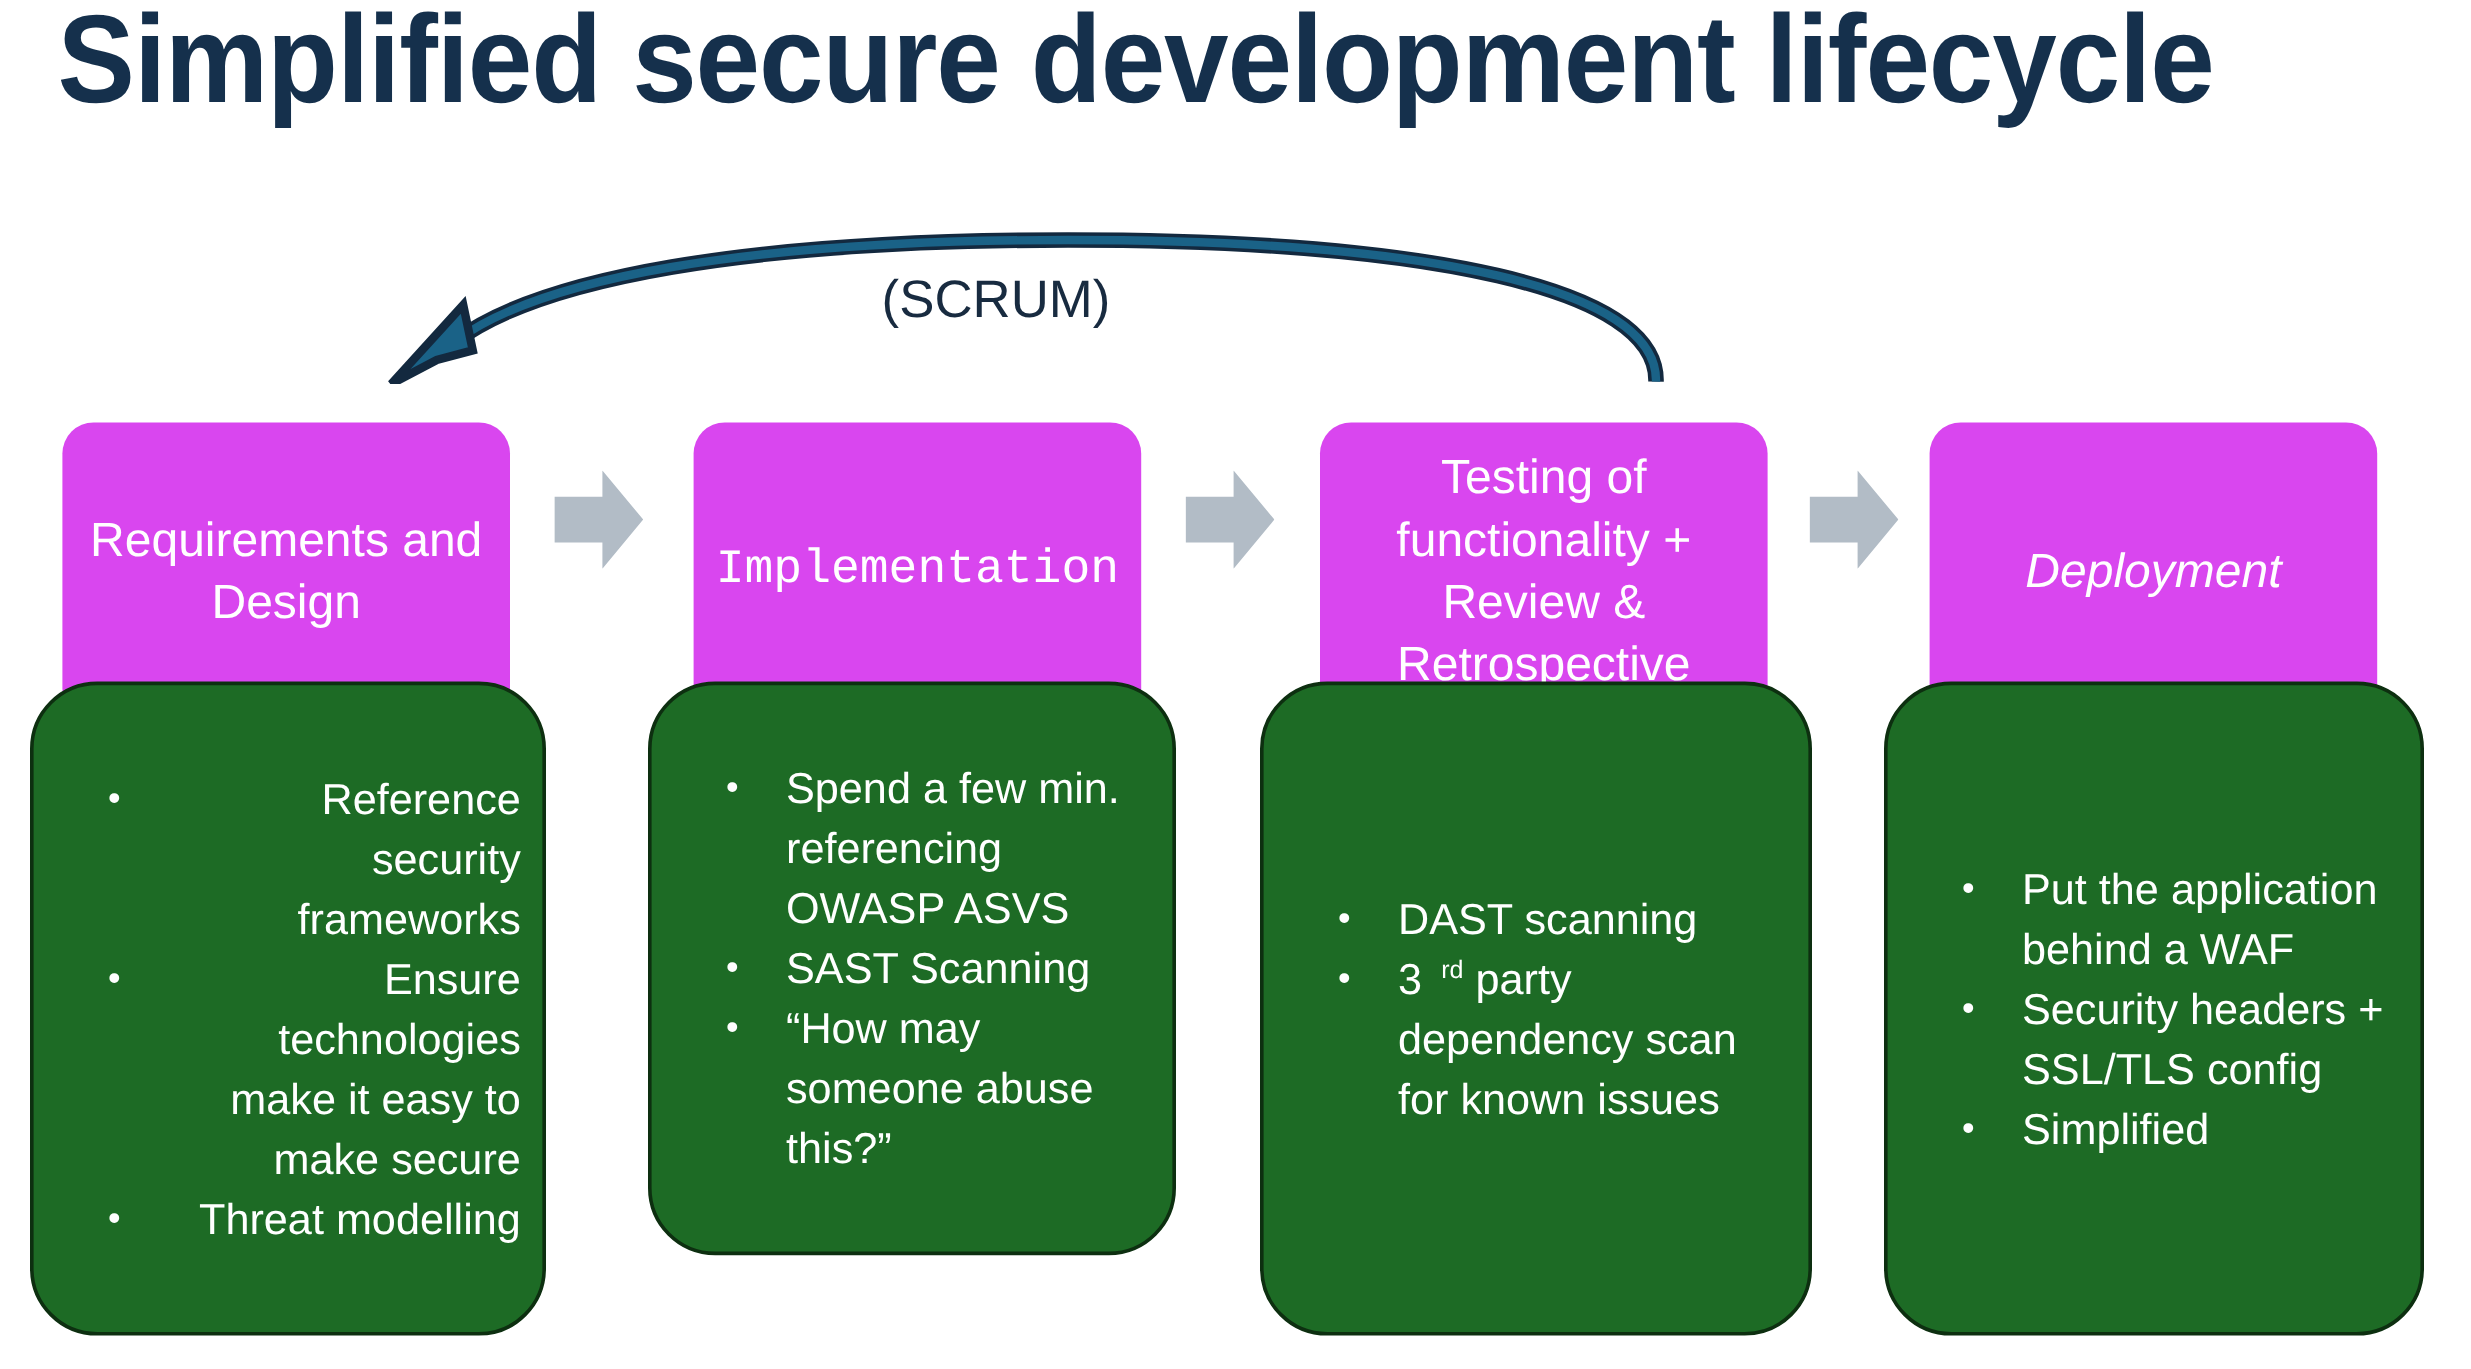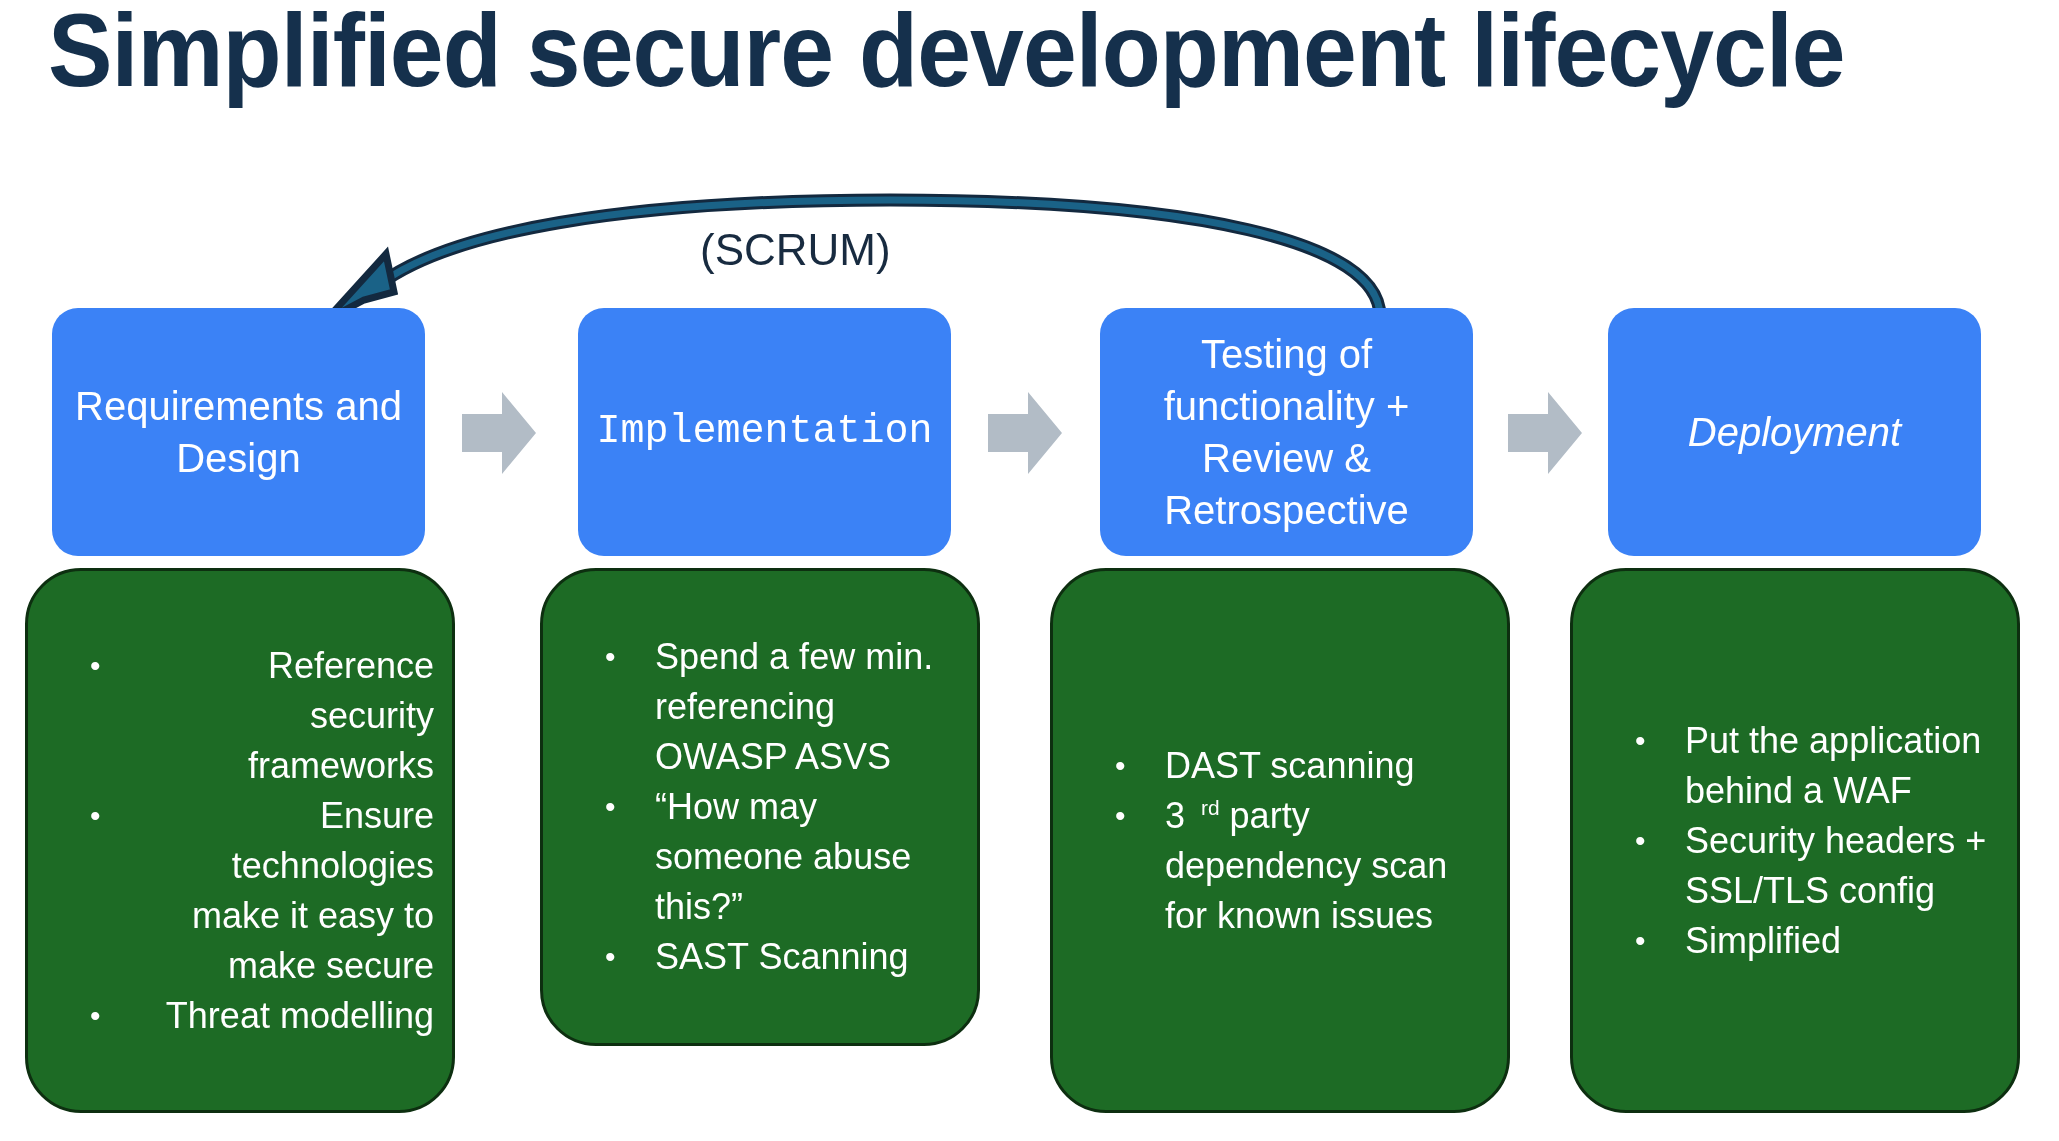--- a/index.html
+++ b/index.html
@@ -30,32 +30,33 @@
     line-height: 120px;
     letter-spacing: -1px;
     transform: scaleX(0.93);
     transform-origin: left center;
     white-space: nowrap;
   }
 
   
   .stage-box {
     position: absolute;
-    background: #3b82f6;
+    background: #d946ef;
     border-radius: 26px;
     color: #ffffff;
     display: flex;
     align-items: center;
     justify-content: center;
     text-align: center;
     font-size: 40px;
     line-height: 52px;
     font-weight: 400;
     padding: 0 16px;
     box-sizing: border-box;
+    margin-top: 44px;
   }
   .stage-box .stage-label { display: block; }
 
   #stage-box-1 { left: 52px;   top: 308px; width: 373px; height: 248px; }
   #stage-box-2 { left: 578px;  top: 308px; width: 373px; height: 248px; font-family: Liberation Mono, monospace; }
   #stage-box-3 { left: 1100px; top: 308px; width: 373px; height: 248px; }
   #stage-box-4 { left: 1608px; top: 308px; width: 373px; height: 248px; font-style: italic; }
 
   
   .detail-box {
@@ -119,21 +120,21 @@
     left: 290px;
     top: 180px;
     width: 1200px;
     height: 140px;
   }
   #loop-label {
     position: absolute;
     left: 700px;
     top: 222px;
     width: 260px;
-    text-align: left;
+    text-align: center;
     color: #182b40;
     font-size: 44px;
     line-height: 56px;
     white-space: nowrap;
   }
 </style>
 </head>
 <body>
 
 <div id="slide-title">Simplified secure development lifecycle</div>
@@ -172,22 +173,22 @@
   <ul>
     <li>Reference security frameworks</li>
     <li>Ensure technologies make it easy to make secure</li>
     <li>Threat modelling</li>
   </ul>
 </div>
 
 <div class="detail-box" id="detail-box-2">
   <ul>
     <li>Spend a few min. referencing OWASP ASVS</li>
+    <li>SAST Scanning</li>
     <li>“How may someone abuse this?”</li>
-    <li>SAST Scanning</li>
   </ul>
 </div>
 
 <div class="detail-box" id="detail-box-3">
   <ul>
     <li>DAST scanning</li>
     <li><span>3</span><sup>rd</sup><span> party dependency scan for known issues</span></li>
   </ul>
 </div>
 

